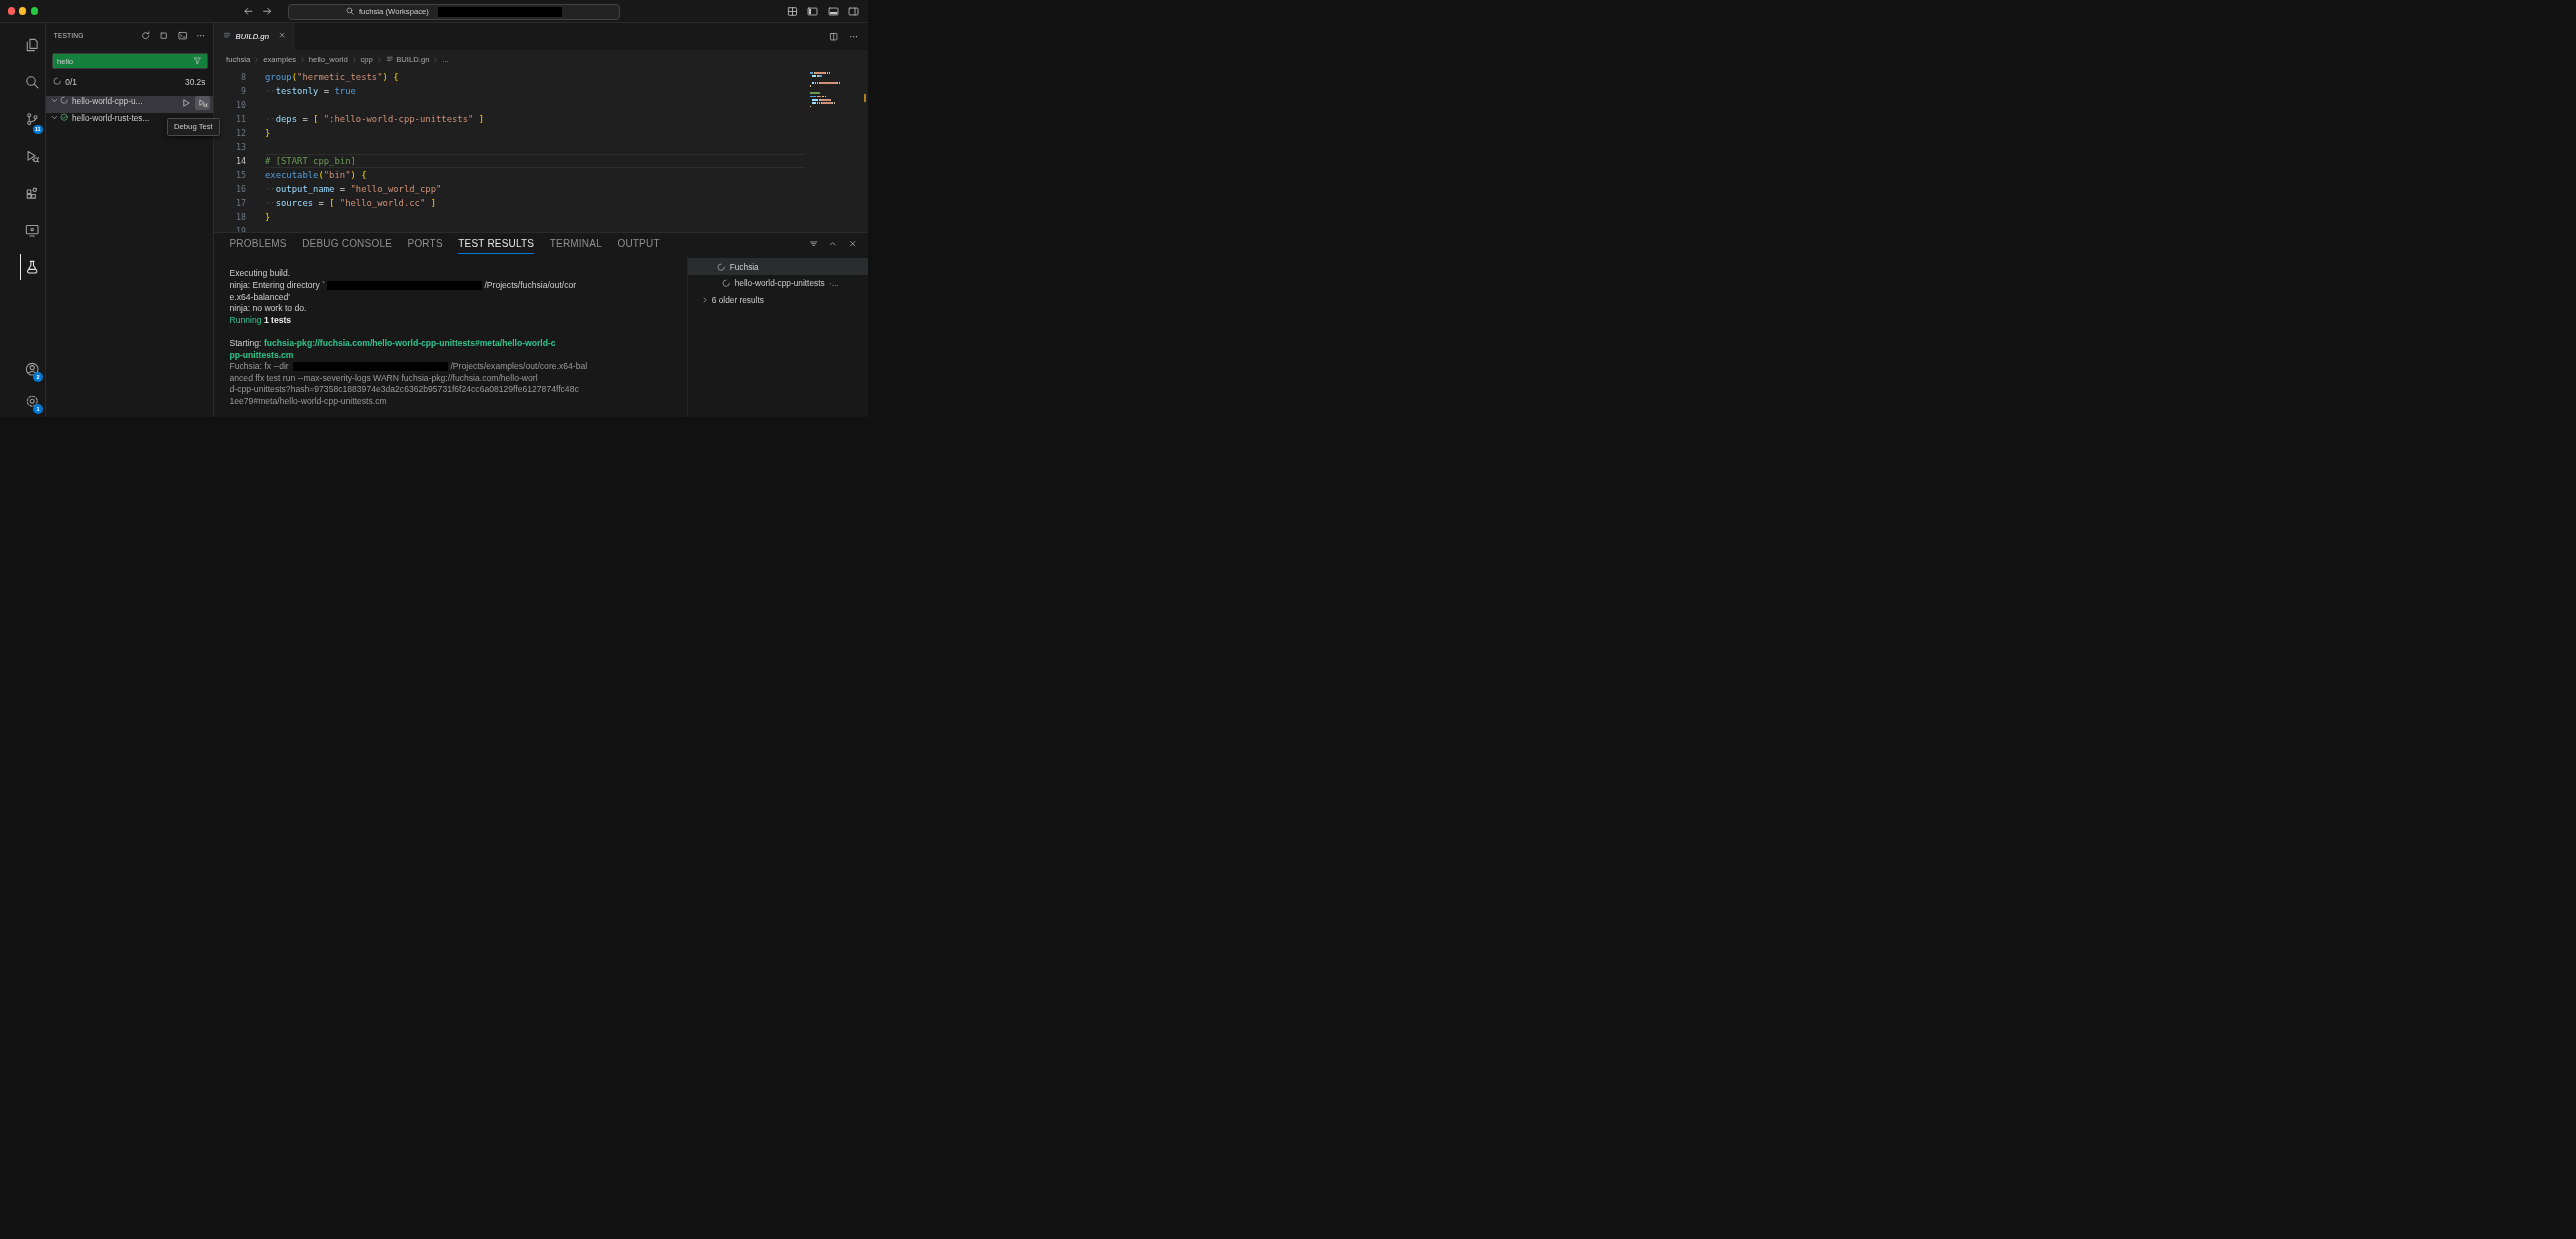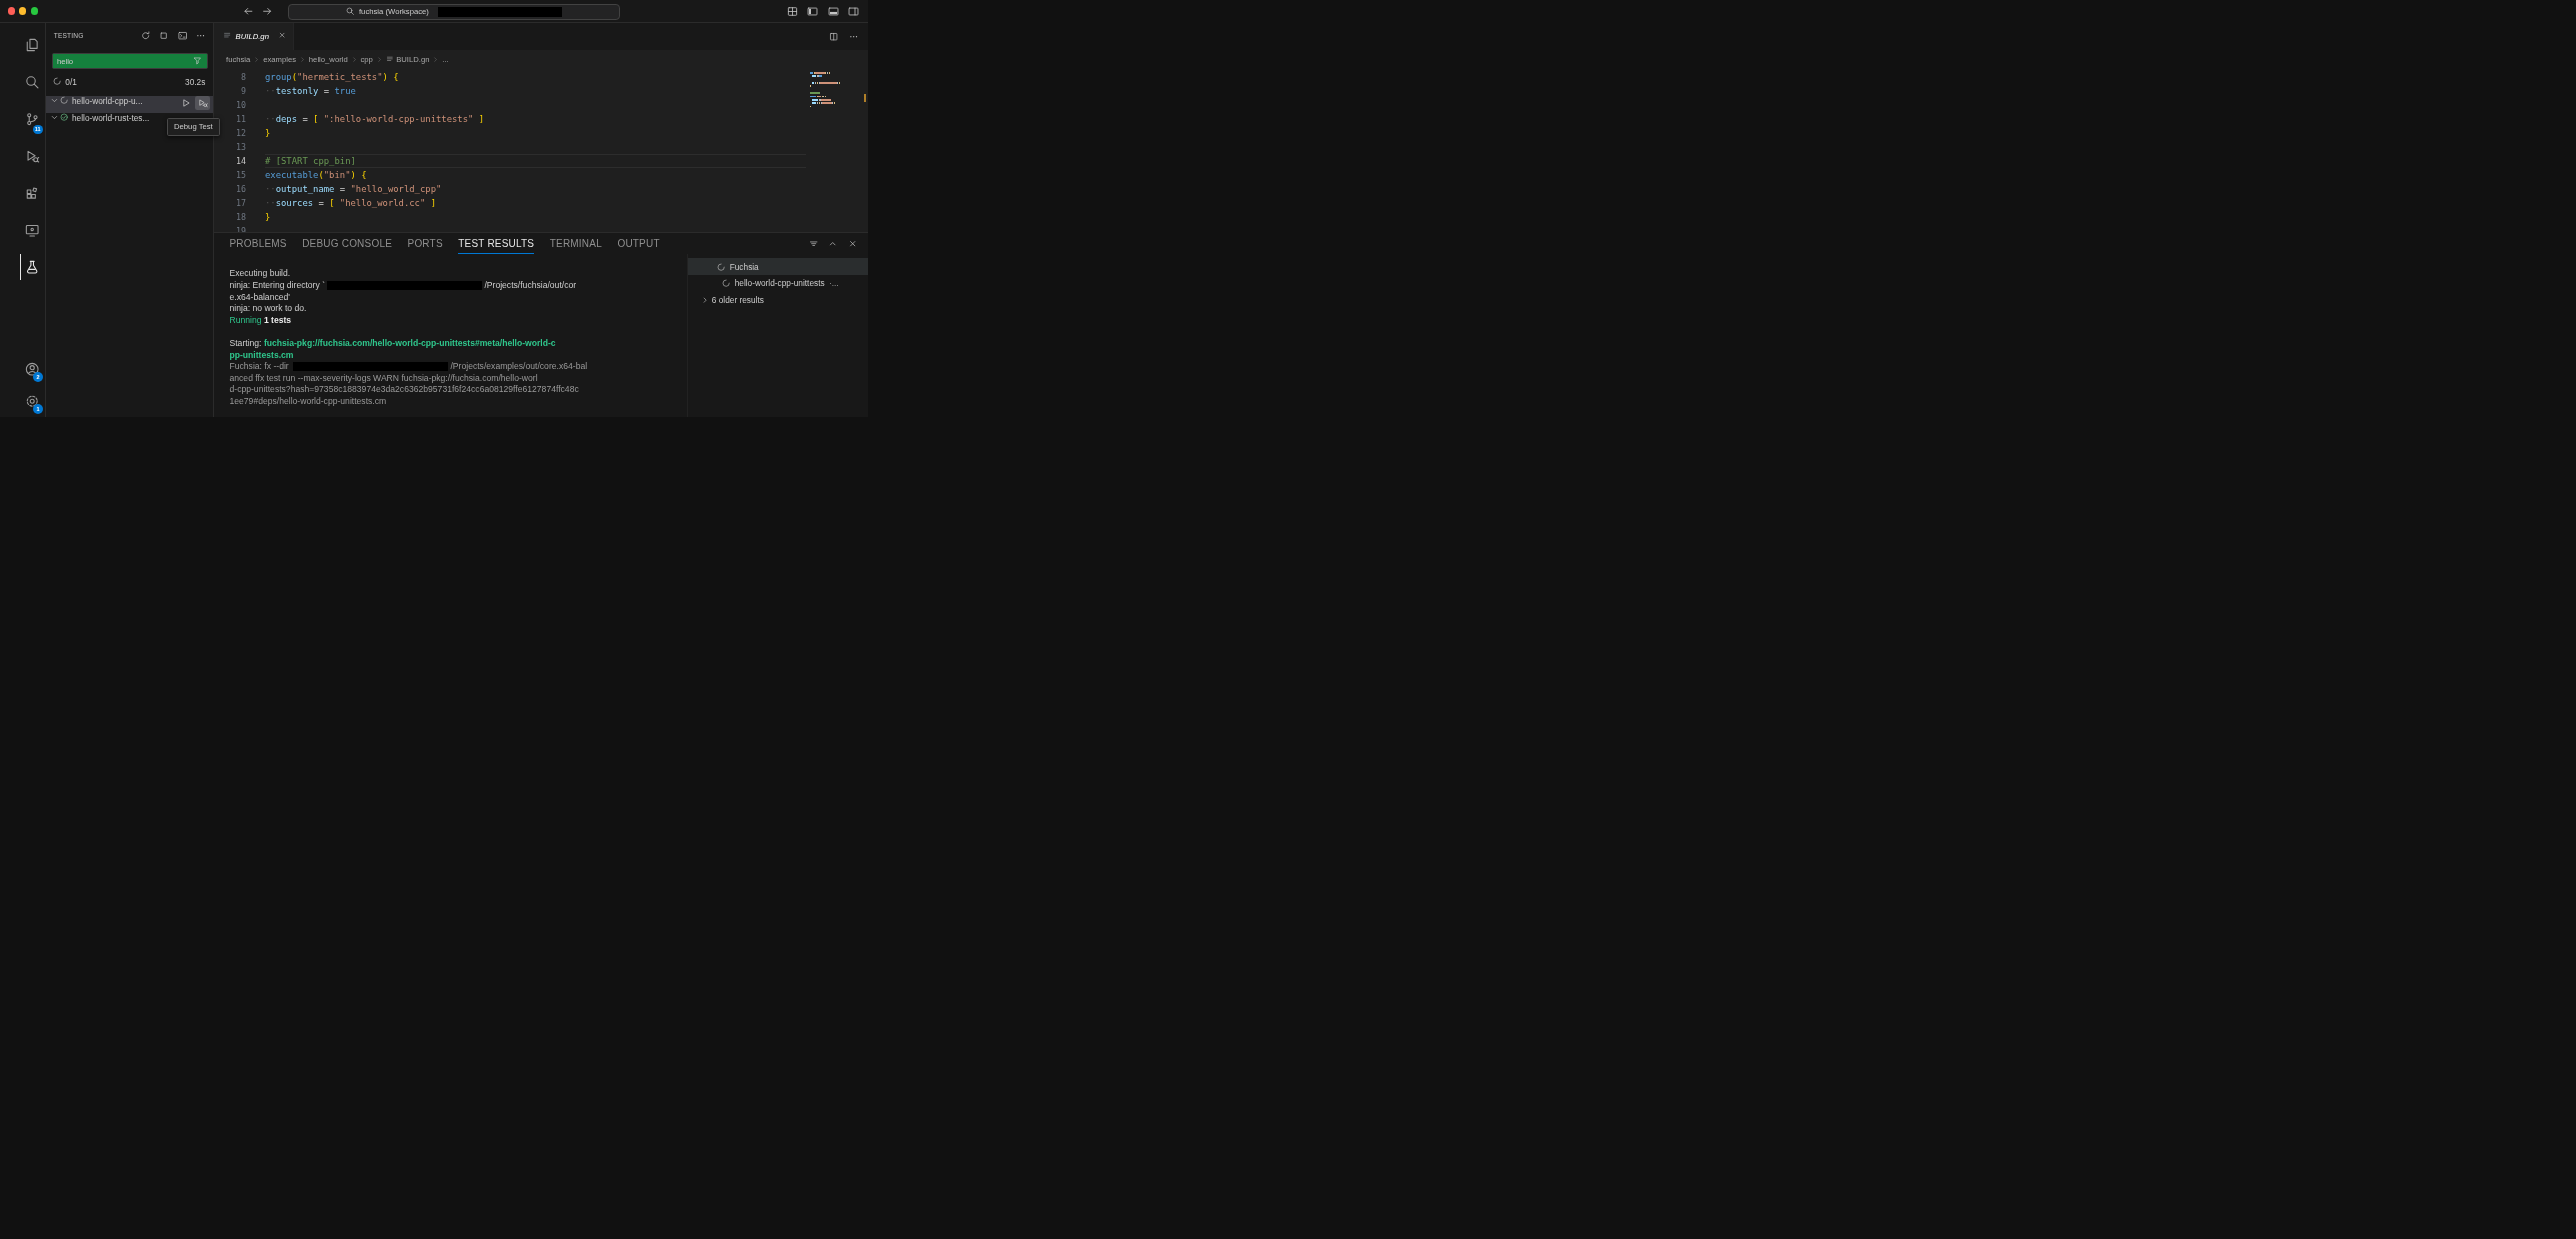--- a/index.html
+++ b/index.html
@@ -614,21 +614,21 @@
               <div class="out-line"><span class="o-fg">ninja: Entering directory `</span><span class="redact-inline" style="width: 155px;"></span><span class="o-fg">/Projects/fuchsia/out/cor</span></div>
               <div class="out-line"><span class="o-fg">e.x64-balanced'</span></div>
               <div class="out-line"><span class="o-fg">ninja: no work to do.</span></div>
               <div class="out-line"><span class="o-green">Running</span><span class="o-fg"> </span><span class="o-boldfg">1 tests</span></div>
               <div class="out-line">&nbsp;</div>
               <div class="out-line"><span class="o-fg">Starting: </span><span class="o-greenBold">fuchsia-pkg://fuchsia.com/hello-world-cpp-unittests#meta/hello-world-c</span></div>
               <div class="out-line"><span class="o-greenBold">pp-unittests.cm</span></div>
               <div class="out-line"><span class="o-dim">Fuchsia: fx --dir </span><span class="redact-inline" style="width: 155px;"></span><span class="o-dim">/Projects/examples/out/core.x64-bal</span></div>
               <div class="out-line"><span class="o-dim">anced ffx test run --max-severity-logs WARN fuchsia-pkg://fuchsia.com/hello-worl</span></div>
               <div class="out-line"><span class="o-dim">d-cpp-unittests?hash=97358c1883974e3da2c6362b95731f6f24cc6a08129ffe6127874ffc48c</span></div>
-              <div class="out-line"><span class="o-dim">1ee79#deps/hello-world-cpp-unittests.cm</span></div>
+              <div class="out-line"><span class="o-dim">1ee79#meta/hello-world-cpp-unittests.cm</span></div>
             </div>
           <aside class="results-tree" id="results-tree">
               <div class="rt-row header">
                 <span class="icon rt-spin" style="width: 8.3px; height: 8.3px;">
                   <svg viewBox="0 0 16 16" fill="none" stroke="currentColor" stroke-width="1.2" stroke-linecap="round" stroke-linejoin="round">
                     <path d="M8 1.9a6.1 6.1 0 106.1 6.1"></path>
                   </svg>
                 </span>
                 <span>Fuchsia</span>
               </div>

